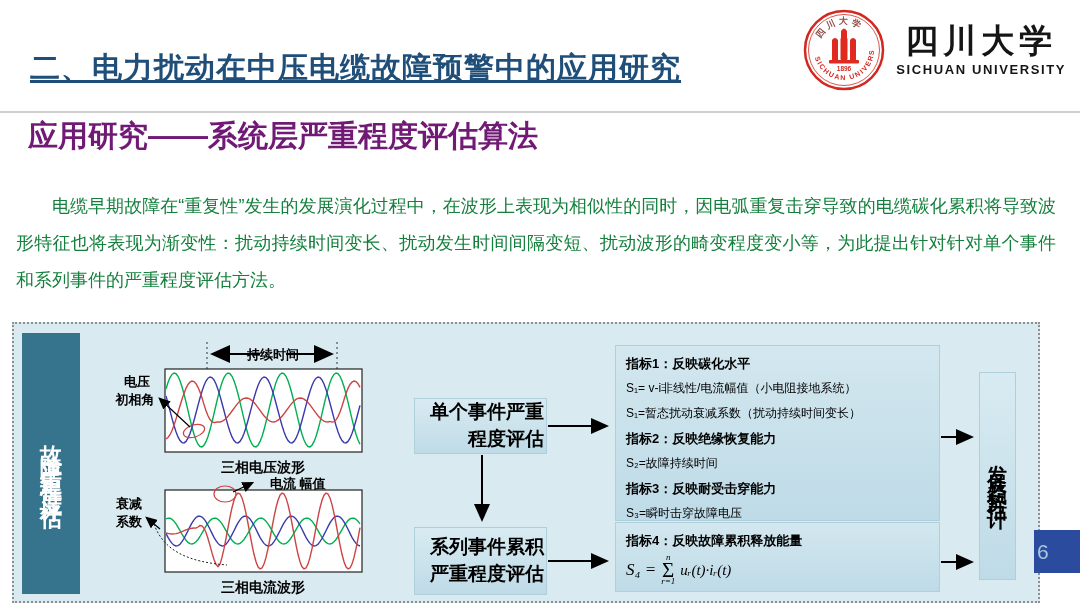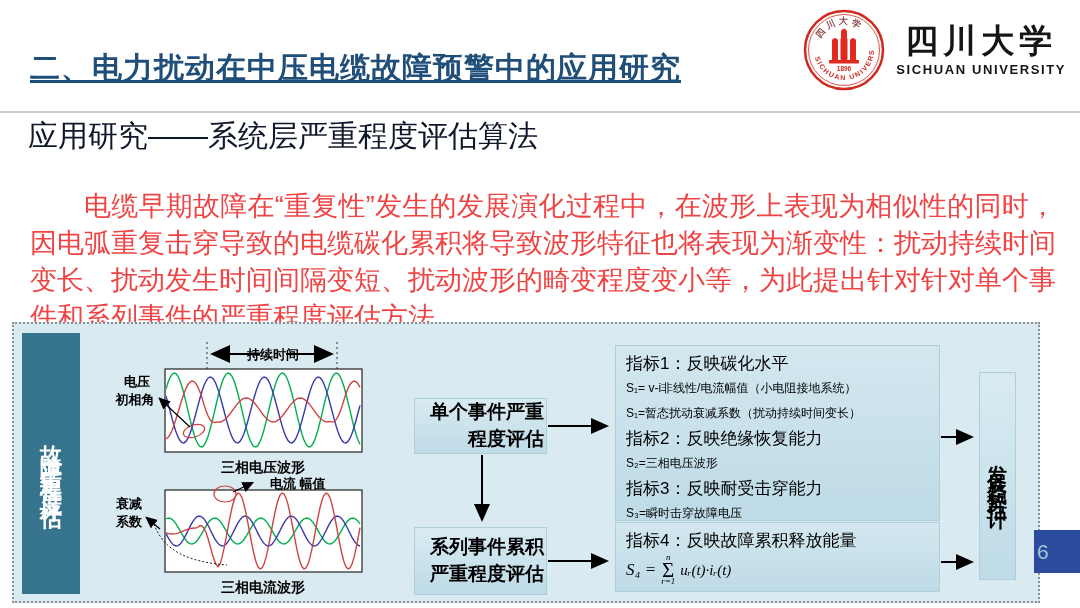--- a/index.html
+++ b/index.html
@@ -6,46 +6,46 @@
   body { background:#ffffff; font-family:"Liberation Sans",sans-serif; }
   .slide { position:relative; width:1080px; height:608px; background:#ffffff; overflow:hidden; }
 
   
   .title { position:absolute; left:30px; top:48px; font-size:30px; font-weight:bold; color:#1F4E79; letter-spacing:1px;text-decoration:underline; }
   .logo { position:absolute; right:14px; top:8px; display:flex; align-items:center; gap:10px; }
   .logo-text { display:flex; flex-direction:column; align-items:center; }
   .logo-cn { font-family:"Liberation Serif",serif; font-size:33px; font-weight:bold; color:#151515; letter-spacing:5px; line-height:1.1; }
   .logo-en { font-size:13px; font-weight:bold; color:#151515; letter-spacing:1.6px; margin-top:2px; }
   .divider { position:absolute; left:0; right:0; top:111px; height:2px; background:#cfcfcf; }
-  .subtitle { position:absolute; left:28px; top:116px; font-size:30px; font-weight:normal; color:#0f172a; }
+  .subtitle { position:absolute; left:28px; top:116px; font-size:30px; font-weight:bold; color:#701a75; }
 
   
-  .para { position:absolute; left:30px; right:24px; top:188px; font-size:27px; line-height:37px;
-          color:#ef4444; text-indent:2em; text-align:justify; }
+  .para { position:absolute; left:16px; right:24px; top:188px; font-size:18px; line-height:37px;
+          color:#15803d; text-indent:2em; text-align:justify; }
 
   
   .diagram { position:absolute; left:12px; top:322px; width:1028px; height:281px;
              background:#D9EAF0; border:2px dotted #8f8f8f; }
   .sidebar { position:absolute; left:8px; top:9px; width:58px; height:261px; background:#36748E;
              display:flex; align-items:center; justify-content:center; }
   .sidebar-label { writing-mode:vertical-rl; color:#fff; font-size:22px; font-weight:bold; letter-spacing:9px; }
 
   .flowbox { position:absolute; background:linear-gradient(180deg,#d9ebf2,#bedbe7); border:1px solid #b0cfdc;
              display:flex; align-items:center; justify-content:center; text-align:right;
              font-size:19px; font-weight:600; color:#000; line-height:1.4; }
   .box-single { left:400px; top:74px; width:133px; height:56px; padding:2px; }
   .box-series { left:400px; top:203px; width:133px; height:68px; padding:2px; }
   .box-trend  { left:965px; top:48px;  width:37px;  height:208px; }
   .trend-label { writing-mode:vertical-rl; font-size:20px; font-weight:bold; color:#000; letter-spacing:9px; }
 
   .indbox { position:absolute; left:601px; width:325px; background:linear-gradient(180deg,#d3e7ef,#bedbe7);
             border:1px solid #b0cfdc; padding:5px 10px 2px 10px; color:#000; }
   .indbox1 { top:21px; height:176px; }
   .indbox2 { top:198px; height:70px; }
-  .ind-t { font-size:17px; font-weight:normal; line-height:25px; }
+  .ind-t { font-size:13px; font-weight:bold; line-height:25px; }
   .ind-f { font-size:12px; line-height:25px; }
 
   .formula { display:flex; align-items:center; gap:5px; height:34px; font-family:"Liberation Serif",serif; }
   .formula .lhs { font-style:italic; font-size:17px; }
   .sigma-stack { display:flex; flex-direction:column; align-items:center; line-height:0.8; }
   .sigma-stack .lim { font-size:9px; font-style:italic; }
   .sigma-stack .sig { font-size:21px; }
   .formula .body { font-style:italic; font-size:15px; }
 
   .page-band { position:absolute; left:1034px; top:530px; width:46px; height:43px; background:#2B4C9E;
@@ -148,21 +148,21 @@
     </svg>
 
     <div class="flowbox box-single">单个事件严重程度评估</div>
     <div class="flowbox box-series">系列事件累积严重程度评估</div>
 
     <div class="indbox indbox1">
       <div class="ind-t">指标1：反映碳化水平</div>
       <div class="ind-f">S₁= v-i非线性/电流幅值（小电阻接地系统）</div>
       <div class="ind-f">S₁=暂态扰动衰减系数（扰动持续时间变长）</div>
       <div class="ind-t">指标2：反映绝缘恢复能力</div>
-      <div class="ind-f">S₂=三相电压波形</div>
+      <div class="ind-f">S₂=故障持续时间</div>
       <div class="ind-t">指标3：反映耐受击穿能力</div>
       <div class="ind-f">S₃=瞬时击穿故障电压</div>
     </div>
 
     <div class="indbox indbox2">
       <div class="ind-t">指标4：反映故障累积释放能量</div>
       <div class="formula">
         <span class="lhs">S₄ =</span>
         <span class="sigma-stack">
           <span class="lim">n</span>

